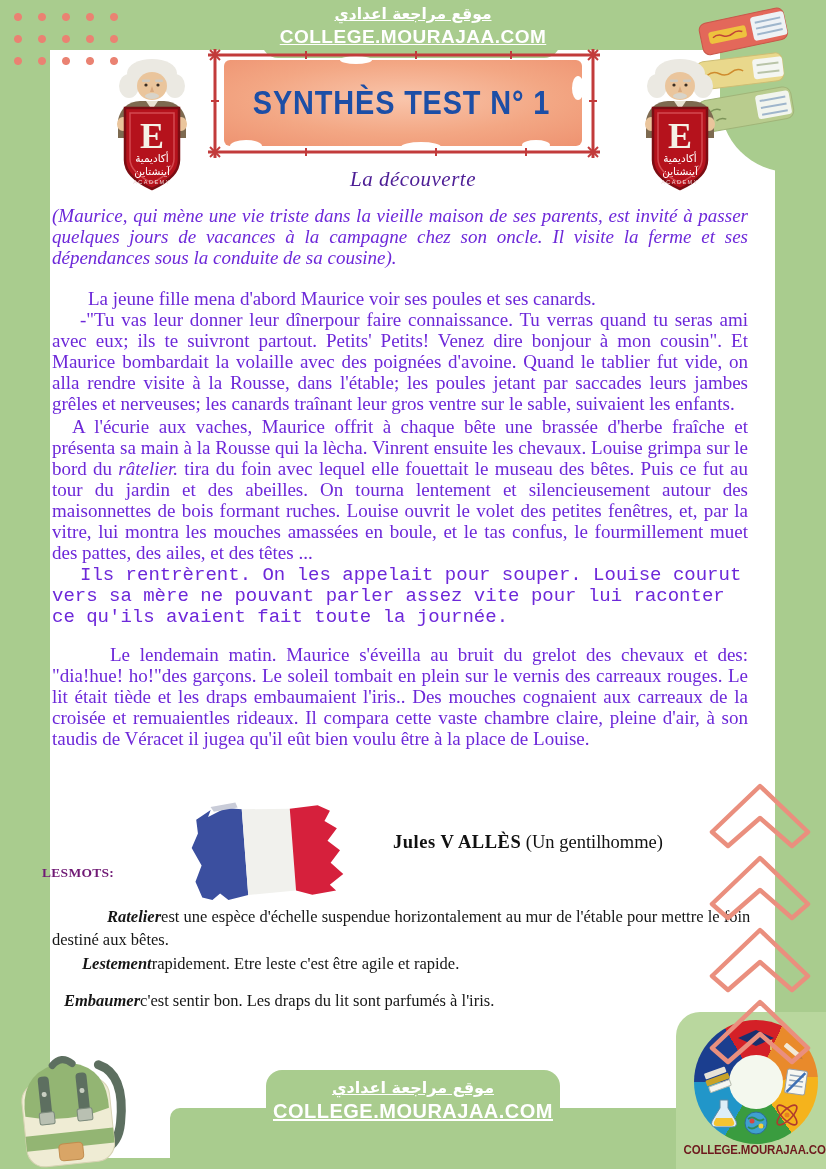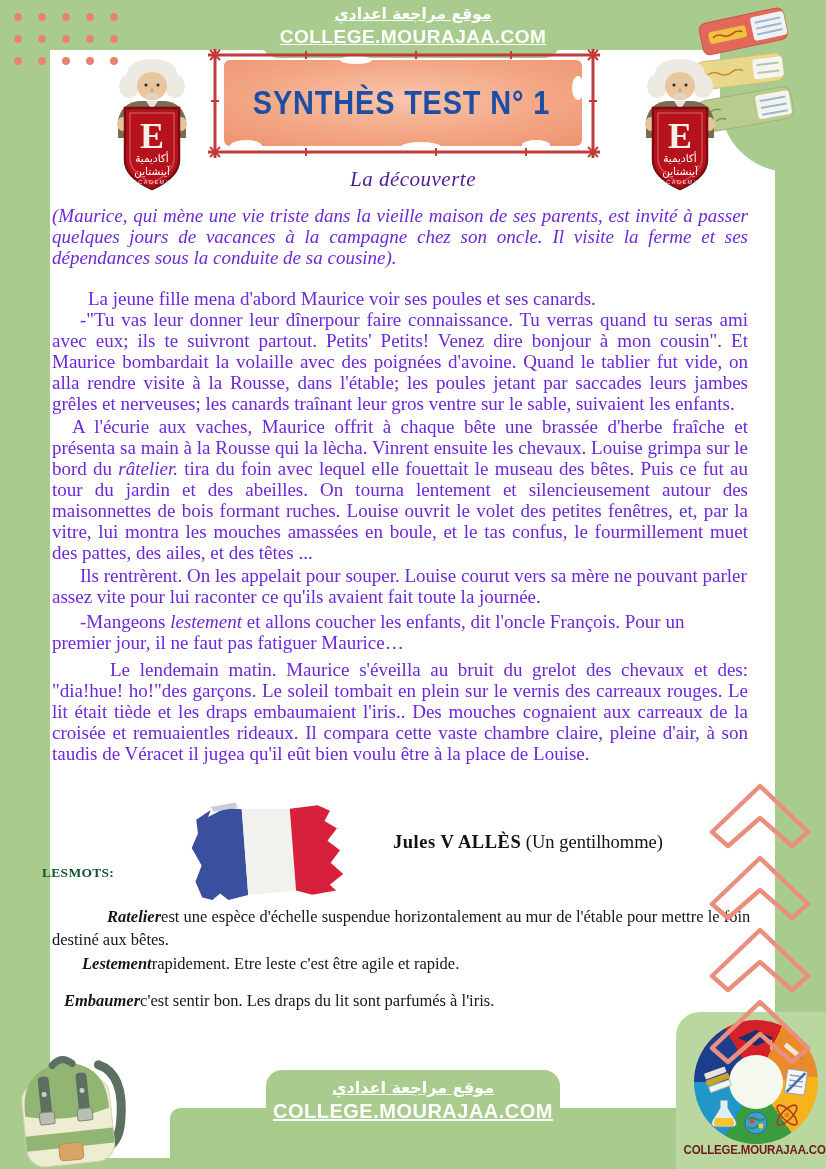--- a/index.html
+++ b/index.html
@@ -27,21 +27,21 @@
   .doc-title{position:absolute;left:0;top:167px;width:826px;text-align:center;z-index:6;
              font-style:italic;font-size:21px;letter-spacing:.5px;color:#4c1d95;}
   
   .article{position:absolute;left:52px;top:205px;width:696px;z-index:6;color:#6d28d9;
            font-size:19px;line-height:21px;}
   .para{margin:0;}
   .flag{position:absolute;left:168px;top:800px;z-index:6;}
   .author{position:absolute;left:393px;top:832px;z-index:6;font-size:18.5px;color:#111;}
   .author b{letter-spacing:.5px;}
   .lesmots{position:absolute;left:42px;top:865px;z-index:6;font-weight:bold;font-size:13.5px;
-           letter-spacing:.3px;color:#14532d;}
+           letter-spacing:.3px;color:#701a75;}
   .glossary{position:absolute;left:52px;top:906px;width:700px;z-index:6;color:#161616;
             font-size:16.5px;line-height:22.5px;}
   .gloss{margin:0;}
   .gloss .term{font-weight:bold;font-style:italic;}
   
   .chevrons{position:absolute;left:706px;top:780px;z-index:8;}
   .chevrons svg{display:block;margin-bottom:0px;}
   
   .footer-band{position:absolute;left:170px;top:1108px;width:520px;height:61px;background:#a9cc8e;
                border-radius:10px 0 0 0;z-index:3;}
@@ -194,22 +194,21 @@
     <text x="230" y="68" text-anchor="middle" transform="scale(0.85 1)" font-family="Liberation Sans,sans-serif" font-weight="bold" font-size="34" letter-spacing="1" fill="#1c4ea6">SYNTHÈS TEST N° 1</text>
   </svg>
 
   <div class="doc-title">La découverte</div>
 
   <div class="article" id="paragraphs">
       <p class="para" style="text-indent: 0px; margin-bottom: 20px; text-align: justify; font-style: italic;"><span>(Maurice, qui mène une vie triste dans la vieille maison de ses parents, est invité à passer quelques jours de vacances à la campagne chez son oncle. Il visite la ferme et ses dépendances sous la conduite de sa cousine).</span></p>
       <p class="para" style="text-indent: 36px; margin-bottom: 0px;"><span>La jeune fille mena d'abord Maurice voir ses poules et ses canards.</span></p>
       <p class="para" style="text-indent: 28px; margin-bottom: 2px; text-align: justify;"><span>-"Tu vas leur donner leur dînerpour faire connaissance. Tu verras quand tu seras ami avec eux; ils te suivront partout. Petits' Petits! Venez dire bonjour à mon cousin". Et Maurice bombardait la volaille avec des poignées d'avoine. Quand le tablier fut vide, on alla rendre visite à la Rousse, dans l'étable; les poules jetant par saccades leurs jambes grêles et nerveuses; les canards traînant leur gros ventre sur le sable, suivaient les enfants.</span></p>
       <p class="para" style="text-indent: 20px; margin-bottom: 2px; text-align: justify;"><span>A l'écurie aux vaches, Maurice offrit à chaque bête une brassée d'herbe fraîche et présenta sa main à la Rousse qui la lècha. Vinrent ensuite les chevaux. Louise grimpa sur le bord du </span><span style="font-style: italic;">râtelier.</span><span> tira du foin avec lequel elle fouettait le museau des bêtes. Puis ce fut au tour du jardin et des abeilles. On tourna lentement et silencieusement autour des maisonnettes de bois formant ruches. Louise ouvrit le volet des petites fenêtres, et, par la vitre, lui montra les mouches amassées en boule, et le tas confus, le fourmillement muet des pattes, des ailes, et des têtes ...</span></p>
-      <p class="para" style="text-indent: 28px; margin-bottom: 4px;"><span>Ils rentrèrent. On les appelait pour souper. Louise courut vers sa mère ne pouvant parler assez vite pour lui raconter ce qu'ils avaient fait toute la journée.</span></p>
-      <p class="para" style="text-indent: 28px; margin-bottom: 6px;"><span>-Mangeons </span><span style="font-style: italic;">lestement</span><span> et allons coucher les enfants, dit l'oncle François. Pour un premier jour, il ne faut pas fatiguer Maurice…</span></p>
+      <p class="para" style="text-indent: 28px; margin-bottom: 16px; font-family: Liberation Mono, monospace;"><span>Ils rentrèrent. On les appelait pour souper. Louise courut vers sa mère ne pouvant parler assez vite pour lui raconter ce qu'ils avaient fait toute la journée.</span></p>
       <p class="para" style="text-indent: 58px; margin-bottom: 0px; text-align: justify;"><span>Le lendemain matin. Maurice s'éveilla au bruit du grelot des chevaux et des: "dia!hue! ho!"des garçons. Le soleil tombait en plein sur le vernis des carreaux rouges. Le lit était tiède et les draps embaumaient l'iris.. Des mouches cognaient aux carreaux de la croisée et remuaientles rideaux. Il compara cette vaste chambre claire, pleine d'air, à son taudis de Véracet il jugea qu'il eût bien voulu être à la place de Louise.</span></p>
     </div>
 
   <svg class="flag" width="198" height="104" viewBox="0 0 198 104">
     <g transform="rotate(-3 99 52)">
       <polygon points="30,16 45,7 42,14 60,6 76,8 78,94 58,98 50,91 42,97 32,94 26,78 33,62 24,44 31,30" fill="#3b4f9f"></polygon>
       <polygon points="76,8 124,10 126,92 78,94" fill="#f1f1ed"></polygon>
       <polygon points="124,10 152,8 164,14 158,24 170,32 160,44 172,54 162,66 174,78 160,88 166,94 142,97 126,92" fill="#d6203c"></polygon>
       <polygon points="45,4 70,1 72,6 48,9" fill="#c9ccd8"></polygon>
     </g>

